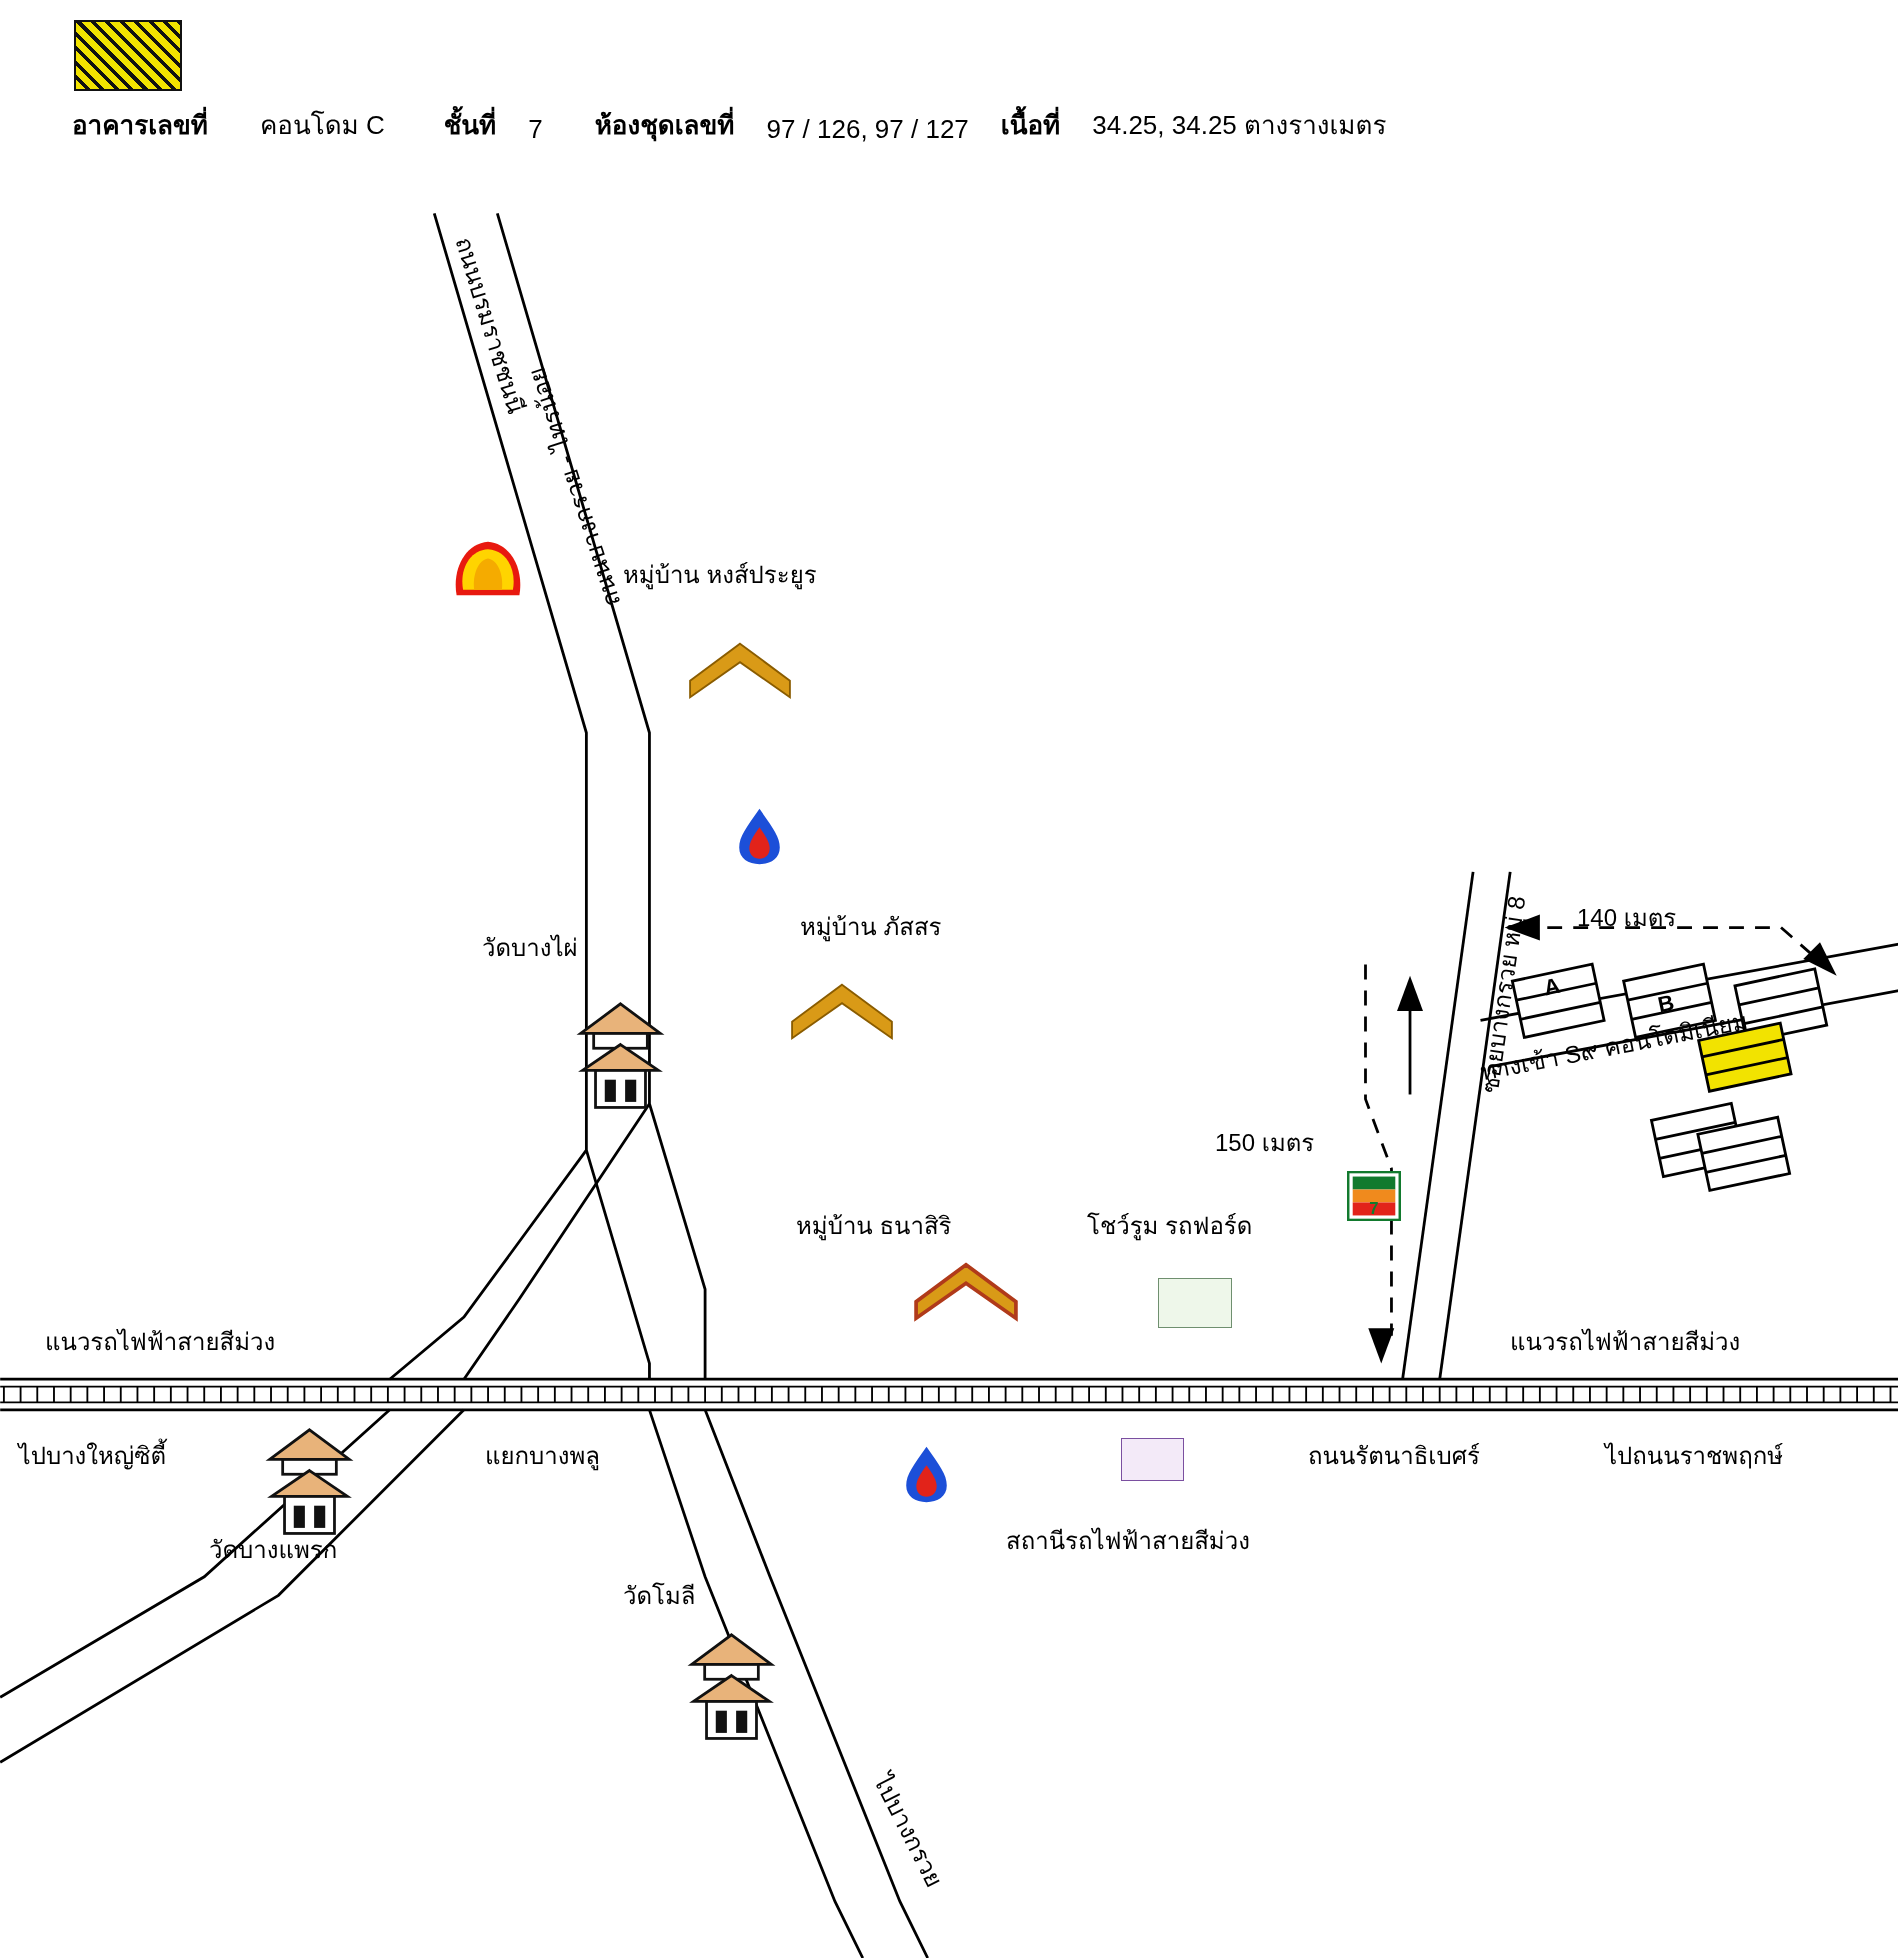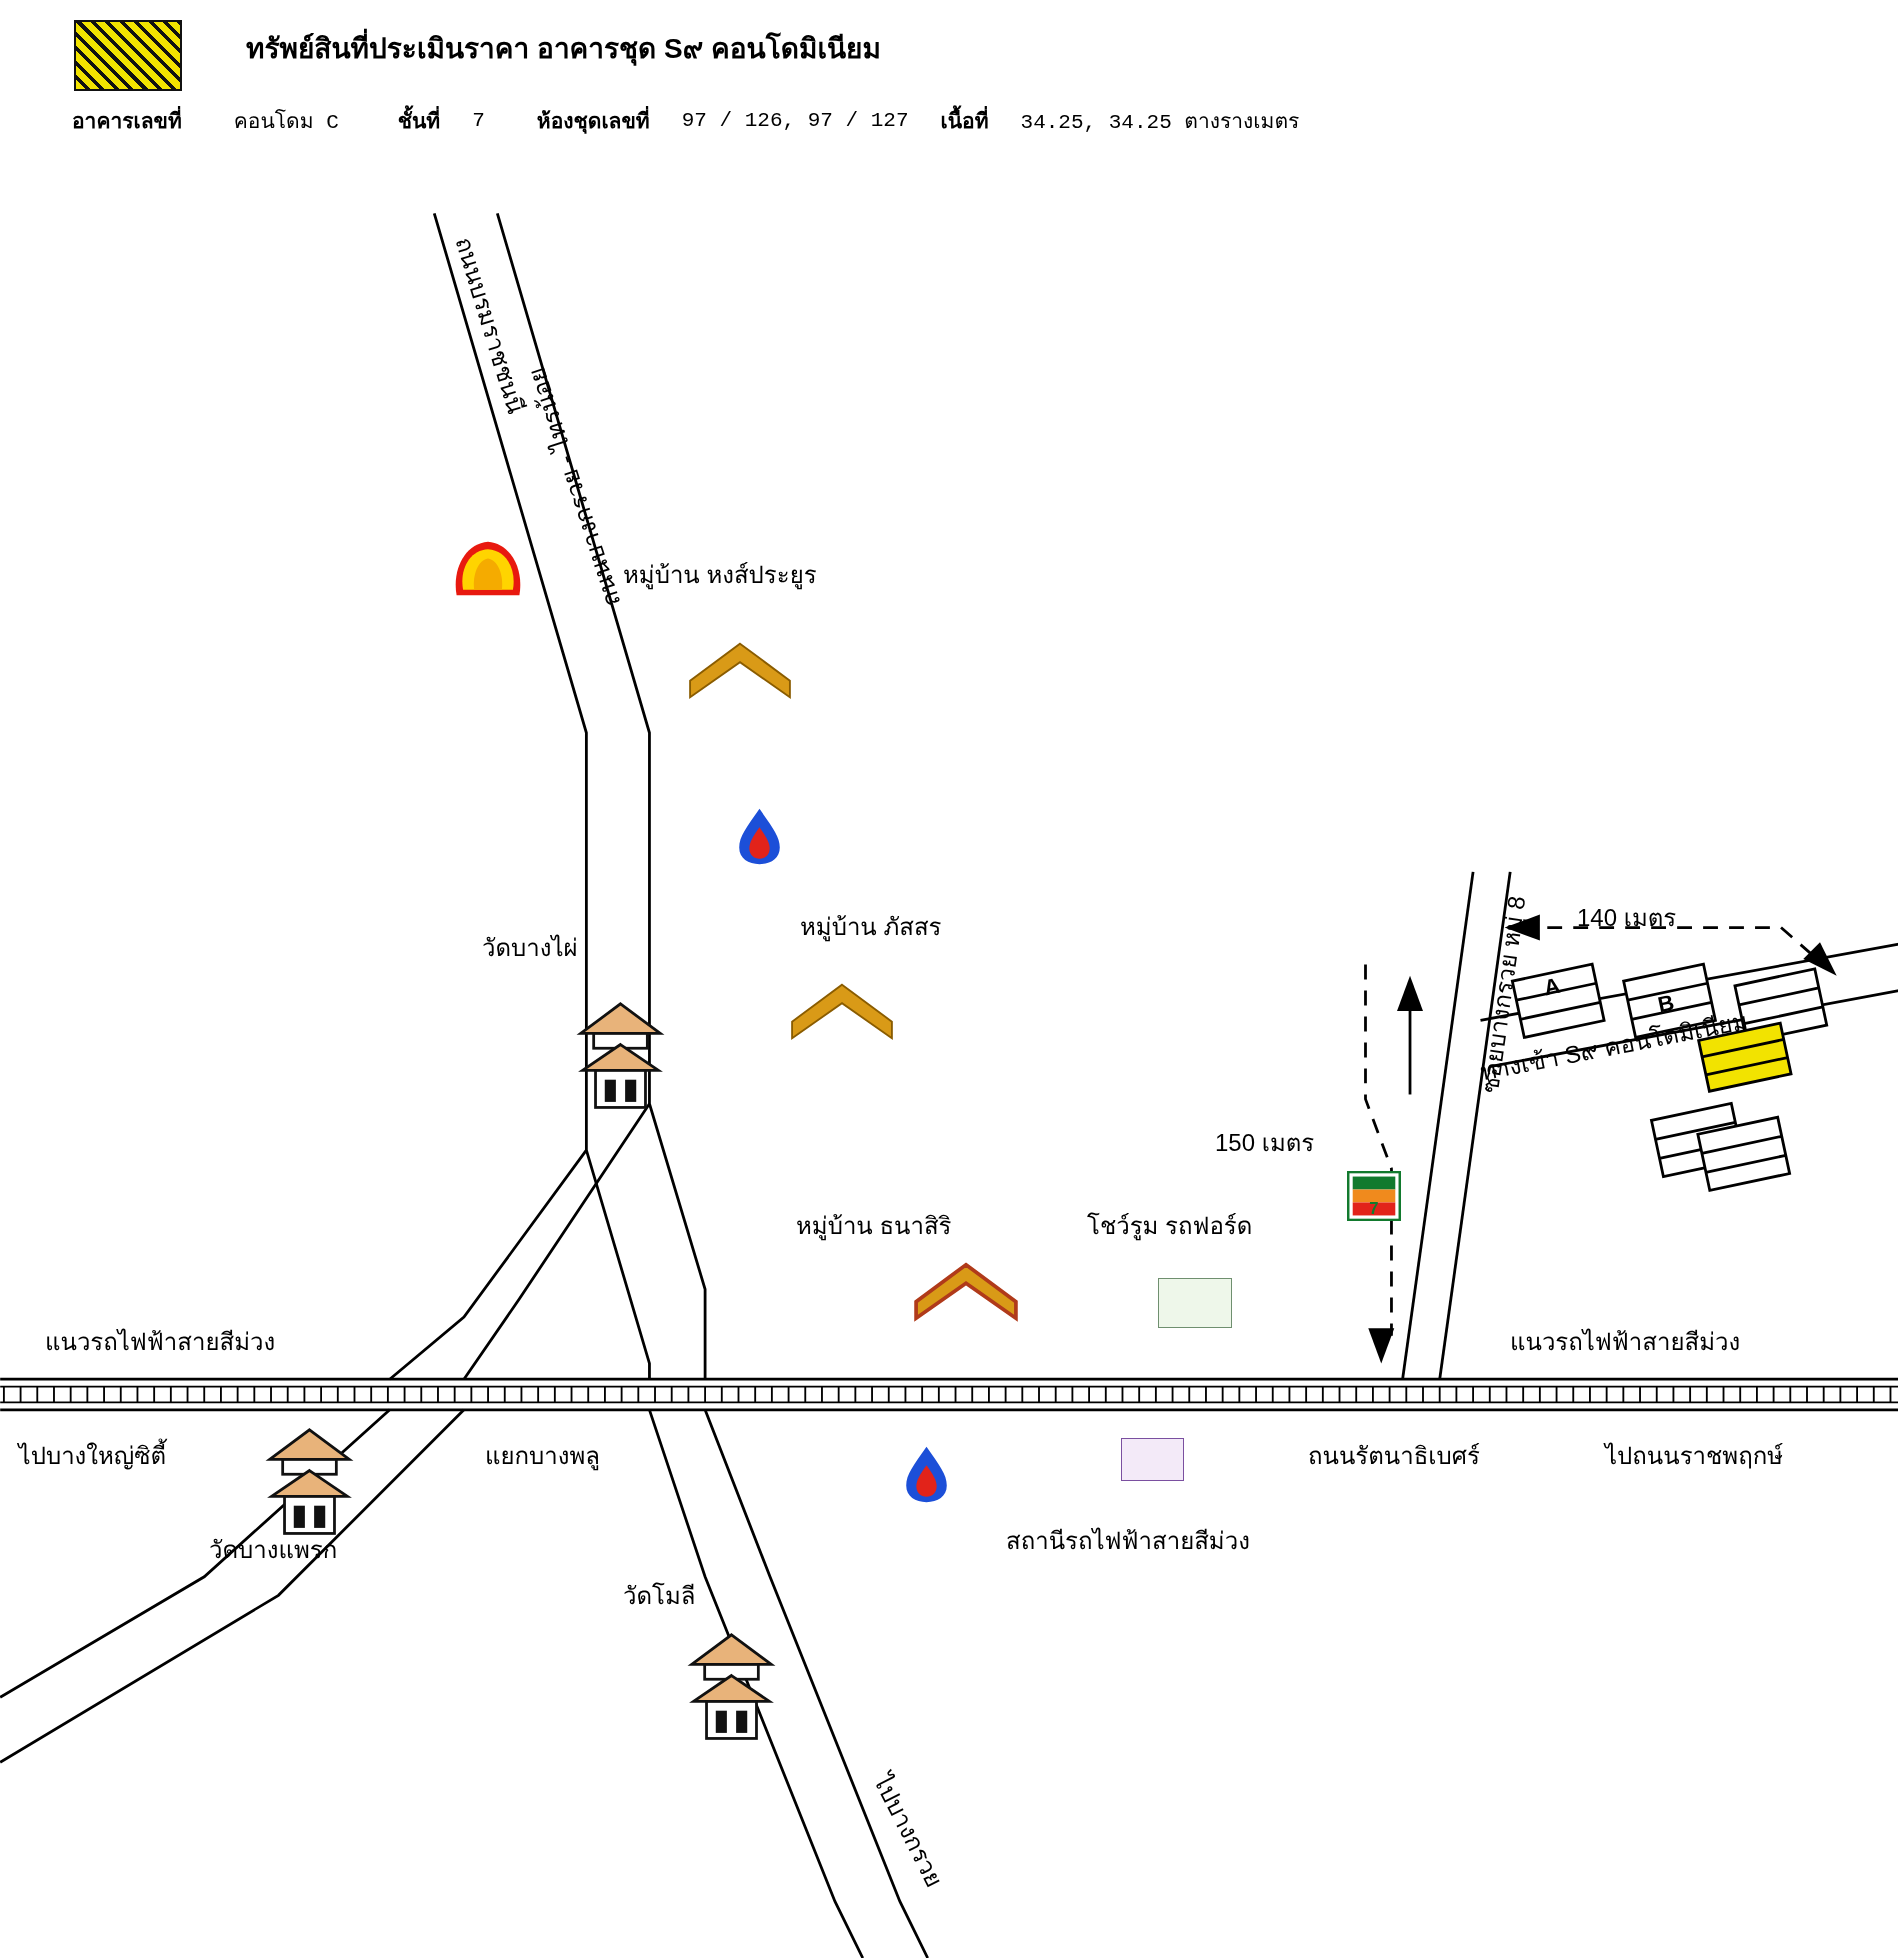--- a/index.html
+++ b/index.html
@@ -32,25 +32,24 @@
         #111 6.5px, #111 10.2px);
   }
   #header-title {
     left: 246px; top: 26px;
     font-size: 28px;
     font-weight: bold;
     white-space: nowrap;
   }
   #header-row2 {
     left: 72px; top: 104px;
-    font-size: 21px;
+    font-size: 26px;
     white-space: nowrap;
     display: flex;
-    align-items: center;
-    font-family: Liberation Mono, monospace;
+    align-items: flex-end;
   }
   #header-row2 .b { font-weight: bold; }
   #header-row2 .gap-sm { display:inline-block; width: 32px; }
   #header-row2 .gap-md { display:inline-block; width: 52px; }
   #header-row2 .gap-lg { display:inline-block; width: 59px; }
 
   
   .maplabel {
     font-size: 24px;
     white-space: nowrap;
@@ -86,21 +85,20 @@
     background: #f3eaf8;
   }
 </style>
 </head>
 <body>
 
 <div id="canvas">
 
   <div class="abs" id="header-legend-swatch"></div>
 
-  <div class="abs" id="header-title">ทรัพย์สินที่ประเมินราคา อาคารชุด S๙  คอนโดมิเนียม</div>
 
   <div class="abs" id="header-row2">
     <span class="b">อาคารเลขที่</span>
     <span class="gap-md"></span>
     <span>คอนโดม C</span>
     <span class="gap-lg"></span>
     <span class="b">ชั้นที่</span>
     <span class="gap-sm"></span>
     <span>7</span>
     <span class="gap-md"></span>

